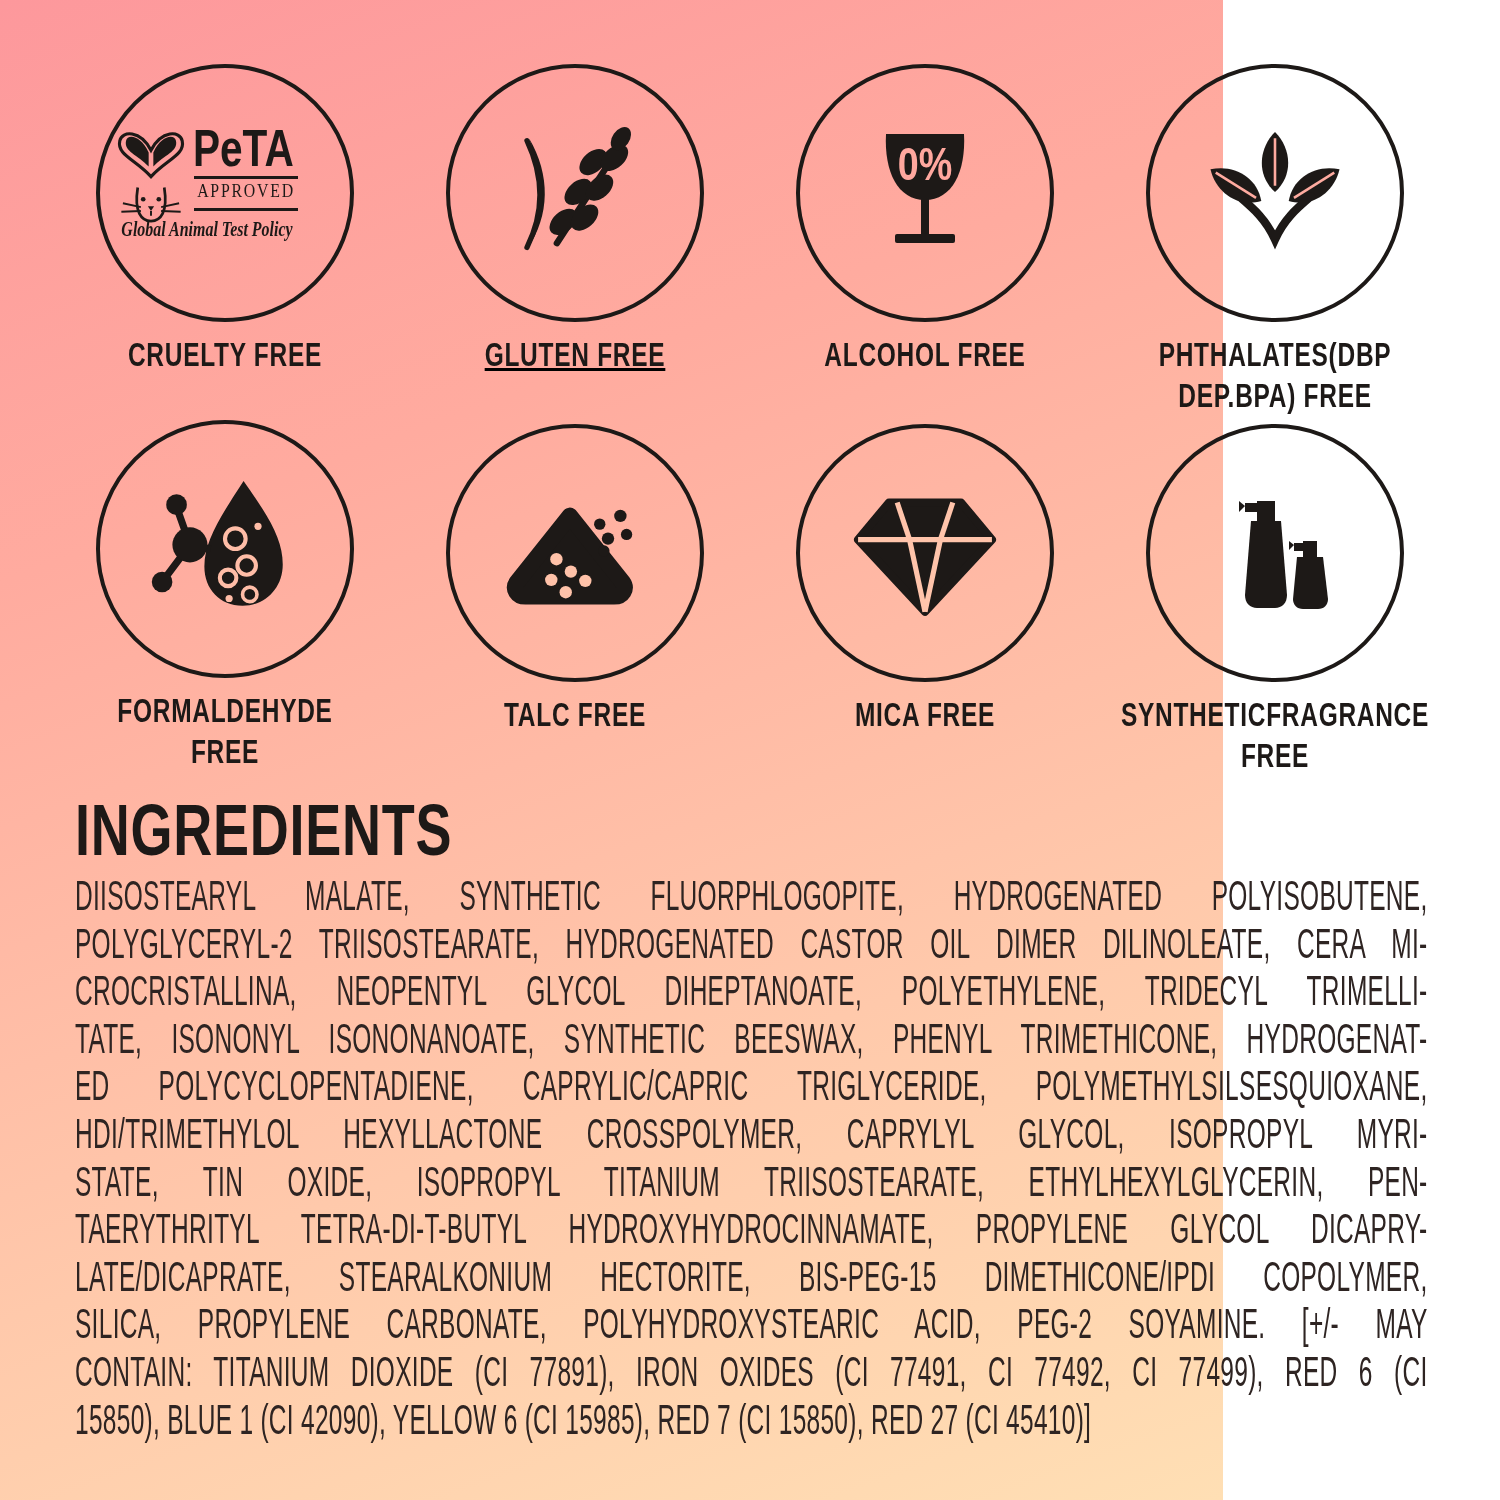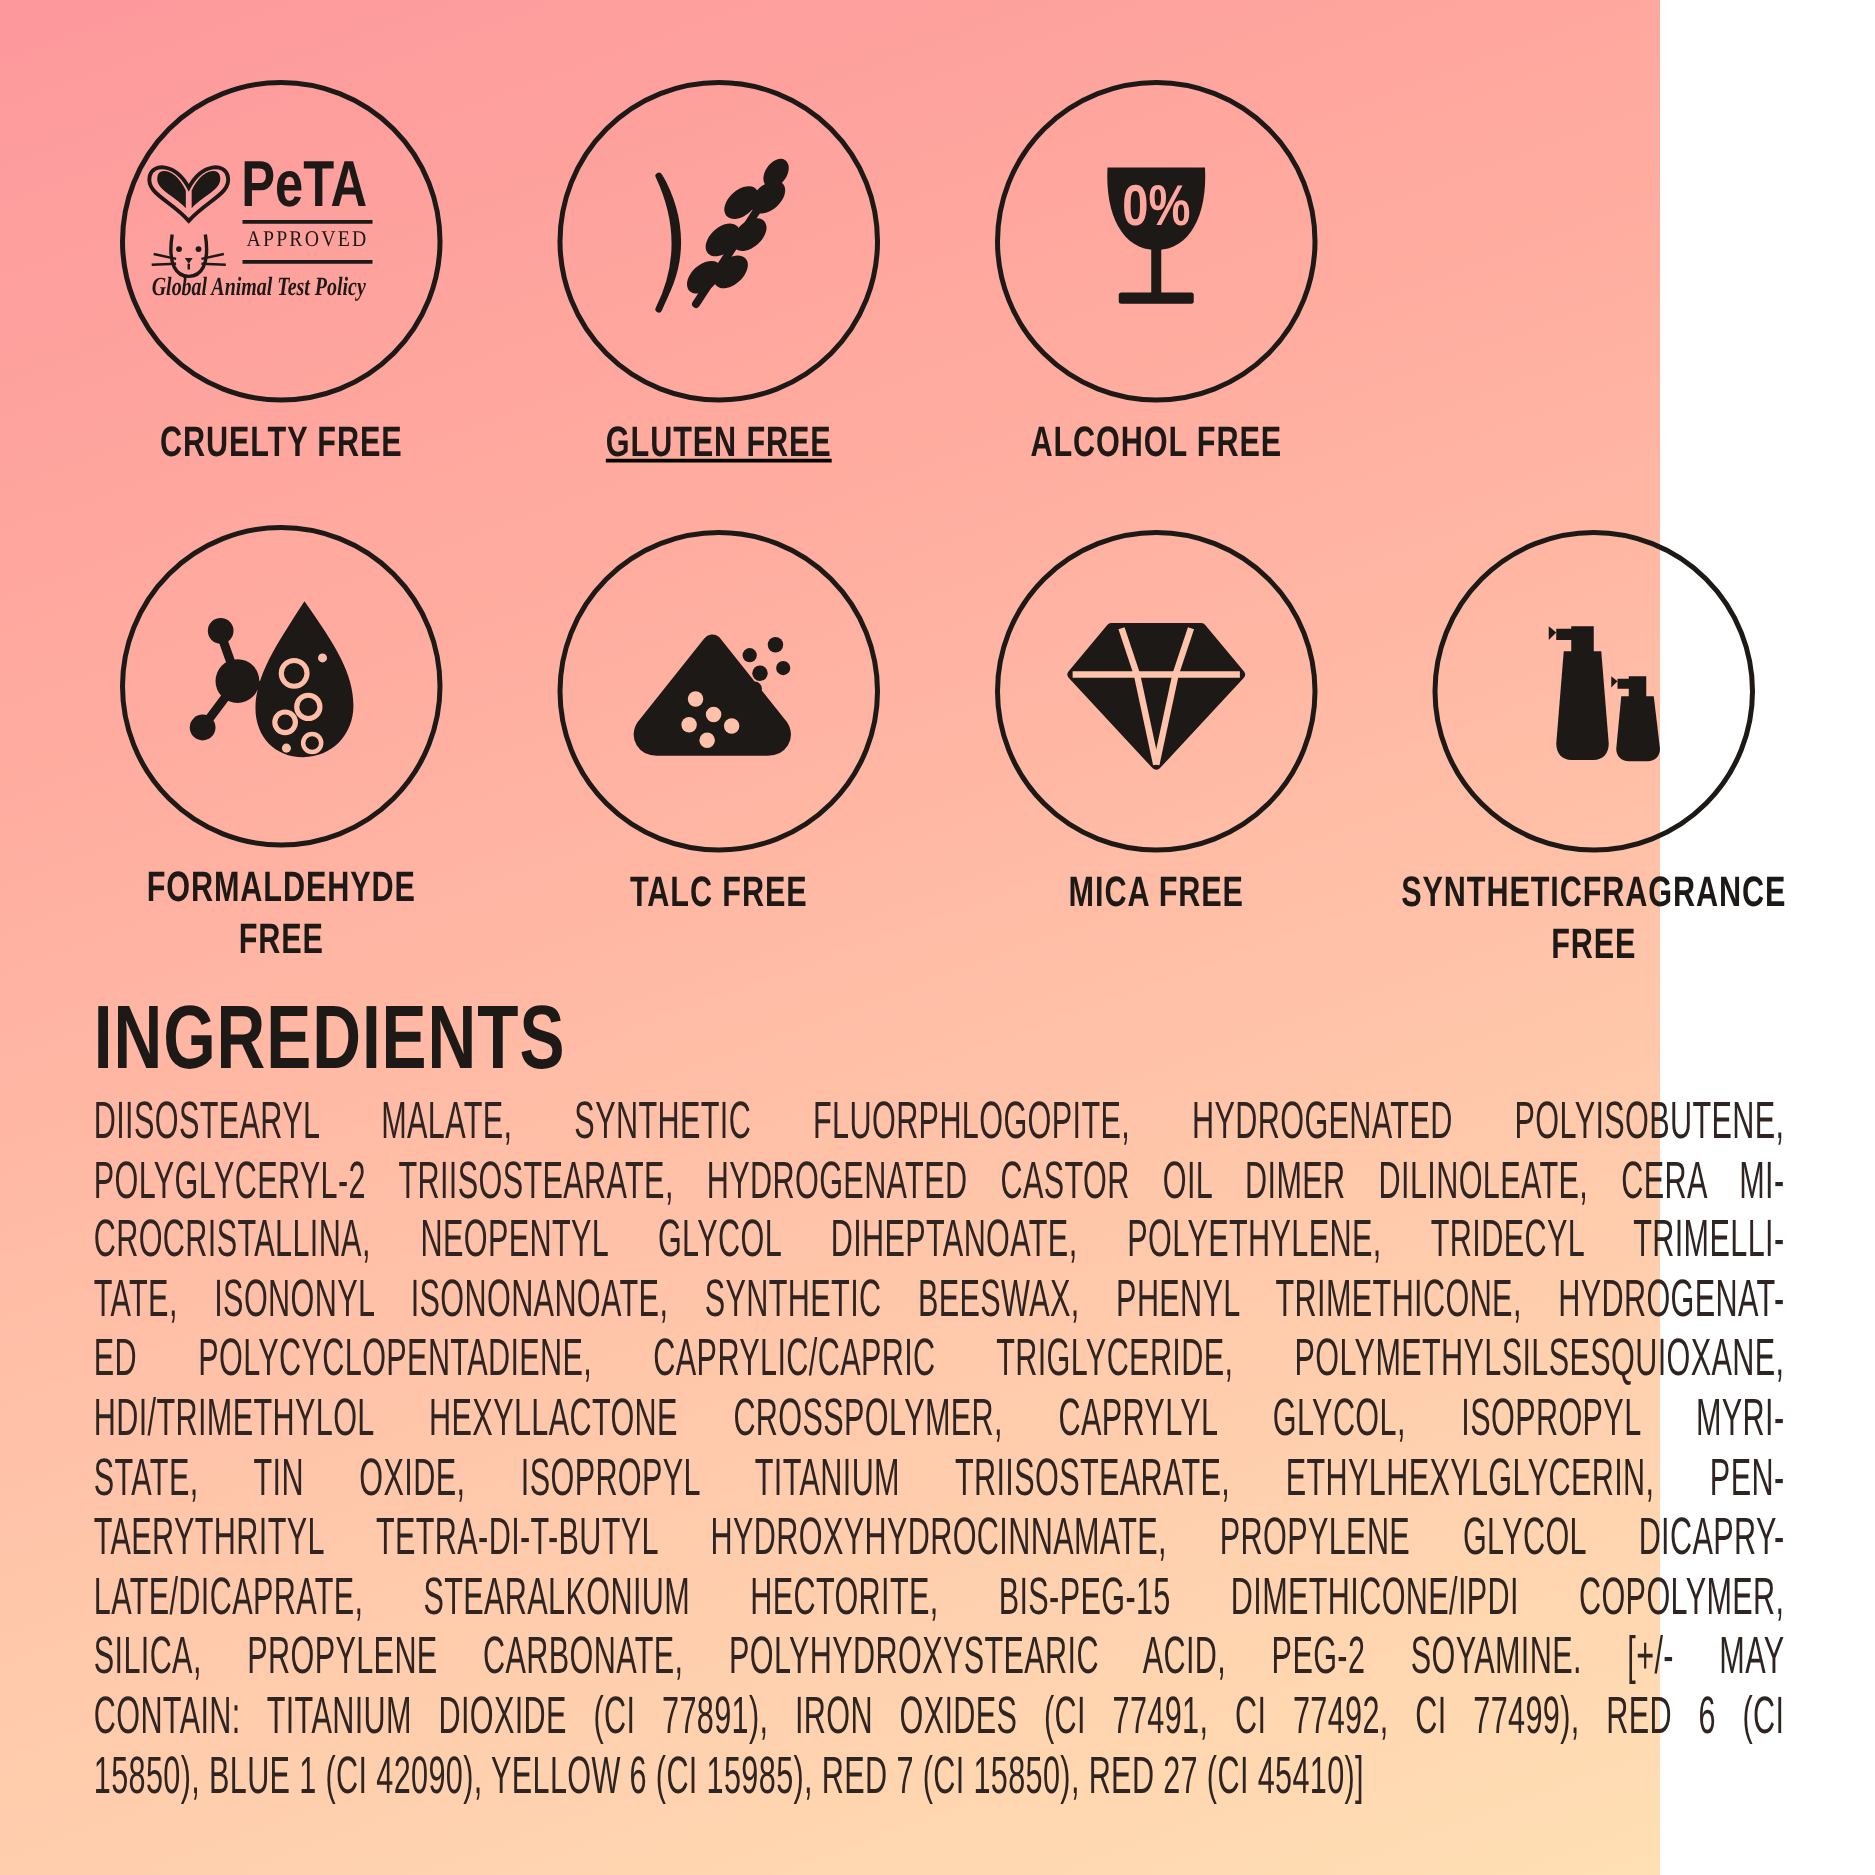--- a/index.html
+++ b/index.html
@@ -1,18 +1,18 @@
 <!DOCTYPE html>
 <html style="--ink: #1d1917; --body-text: #2e2422; --bg-top-left: #fd989c; --bg-upper: #ffab9f; --bg-lower: #ffc9ab; --bg-bottom-right: #ffdfb4; --knock-alcohol: #ffa79e; --knock-leaves: #ffaba0; --knock-formaldehyde: #ffbda7; --knock-talc: #ffc2a9; --knock-mica: #ffc4ab;"><head>
 <meta charset="utf-8">
 <style>
   html,body{margin:0;padding:0;}
   body{width:1500px;height:1500px;overflow:hidden;font-family:"Liberation Sans",sans-serif;}
   #canvas{
-    position:relative;width:1328px;height:1500px;
+    position:relative;width:1223px;height:1500px;
     background:linear-gradient(160deg,var(--bg-top-left) 0%,var(--bg-upper) 30%,var(--bg-lower) 68%,var(--bg-bottom-right) 100%);
   }
   .badge{position:absolute;width:350px;}
   .ring{position:relative;width:250px;height:250px;margin:0 auto;border:4px solid var(--ink);border-radius:50%;}
   .icon-center{position:absolute;left:50%;top:50%;transform:translate(-50%,-50%);}
   .badge-label{
     position:relative;margin-top:12px;width:460px;margin-left:-55px;
     text-align:center;font-weight:bold;font-size:34px;line-height:41px;letter-spacing:1px;
     color:var(--ink);transform:scaleX(0.72);white-space:pre-line;
   }
@@ -94,20 +94,41 @@
         <rect class="if" x="71" y="80" width="8" height="38"></rect>
         <rect class="if" x="45" y="116" width="60" height="9" rx="2"></rect>
         <g transform="translate(75,62) scale(0.82,1)">
           <text class="glass-num" text-anchor="middle">0%</text>
         </g>
       </svg>
     </div>
     <div class="badge-label">ALCOHOL FREE</div>
   </div>
 
+  <div class="badge" style="left:1100px;top:64px;--k:var(--knock-leaves);">
+    <div class="ring">
+      <svg class="icon-center" width="155" height="155" viewBox="0 0 150 150">
+        <g transform="translate(75 46)">
+          <path class="if" d="M0 -30 C16 -14 18 12 0 28 C-18 12 -16 -14 0 -30 Z"></path>
+          <line class="ks" stroke-width="2.5" x1="0" y1="-24" x2="0" y2="22"></line>
+        </g>
+        <g transform="translate(38 68) rotate(-58)">
+          <path class="if" d="M0 -30 C16 -14 18 12 0 28 C-18 12 -16 -14 0 -30 Z"></path>
+          <line class="ks" stroke-width="2.5" x1="0" y1="-24" x2="0" y2="22"></line>
+        </g>
+        <g transform="translate(112 68) rotate(58)">
+          <path class="if" d="M0 -30 C16 -14 18 12 0 28 C-18 12 -16 -14 0 -30 Z"></path>
+          <line class="ks" stroke-width="2.5" x1="0" y1="-24" x2="0" y2="22"></line>
+        </g>
+        <path class="is" stroke-width="8" stroke-linecap="round" d="M40 78 C54 90 66 100 75 120 C84 100 96 90 110 78"></path>
+      </svg>
+    </div>
+    <div class="badge-label">PHTHALATES(DBP
+DEP.BPA) FREE</div>
+  </div>
 
   <div class="badge" style="left:50px;top:420px;--k:var(--knock-formaldehyde);">
     <div class="ring">
       <svg class="icon-center" width="165" height="165" viewBox="0 0 160 160">
         <path class="if" d="M98 14 C122 48 136 70 136 95 C136 118 119 135 97 135 C75 135 60 119 60 97 C60 72 76 48 98 14 Z"></path>
         <circle class="ks" stroke-width="4" cx="90" cy="70" r="10"></circle>
         <circle class="ks" stroke-width="4" cx="101" cy="96" r="9"></circle>
         <circle class="ks" stroke-width="4" cx="83" cy="108" r="8"></circle>
         <circle class="ks" stroke-width="3.5" cx="104" cy="124" r="7"></circle>
         <circle class="kf" cx="112" cy="58" r="3.5"></circle>

